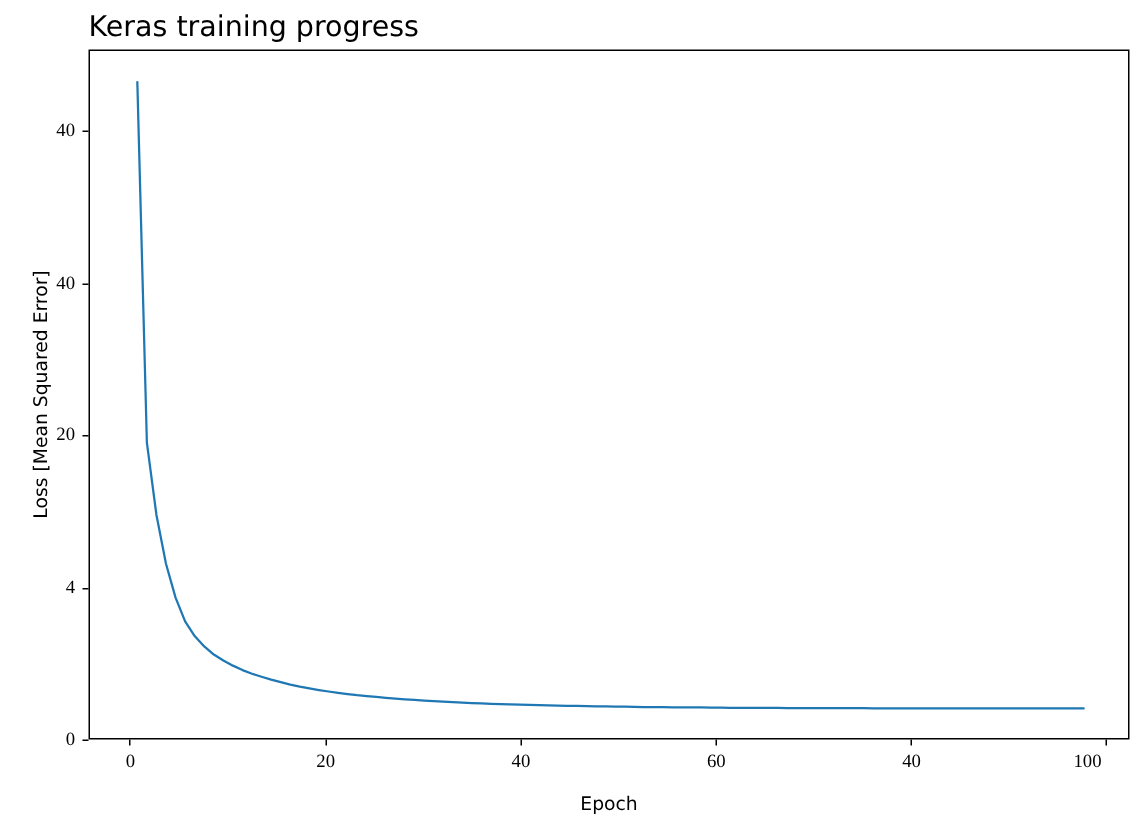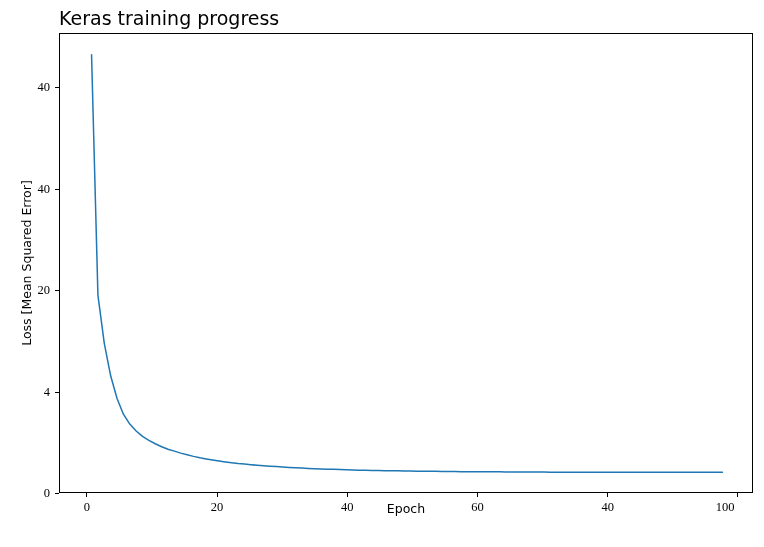--- a/index.html
+++ b/index.html
@@ -73,21 +73,21 @@
     left: 55.4px;
   }
   .xtick-mark {
     height: 3.6px;
     width: 1.1px;
     top: 493px;
   }
   #xlabel {
     position: absolute;
     left: 59px;
-    top: 501px;
+    top: 528px;
     width: 694px;
     text-align: center;
     font-size: 12.5px;
     color: #000000;
   }
   #ylabel {
     position: absolute;
     left: 0px;
     top: 0px;
     width: 460px;

